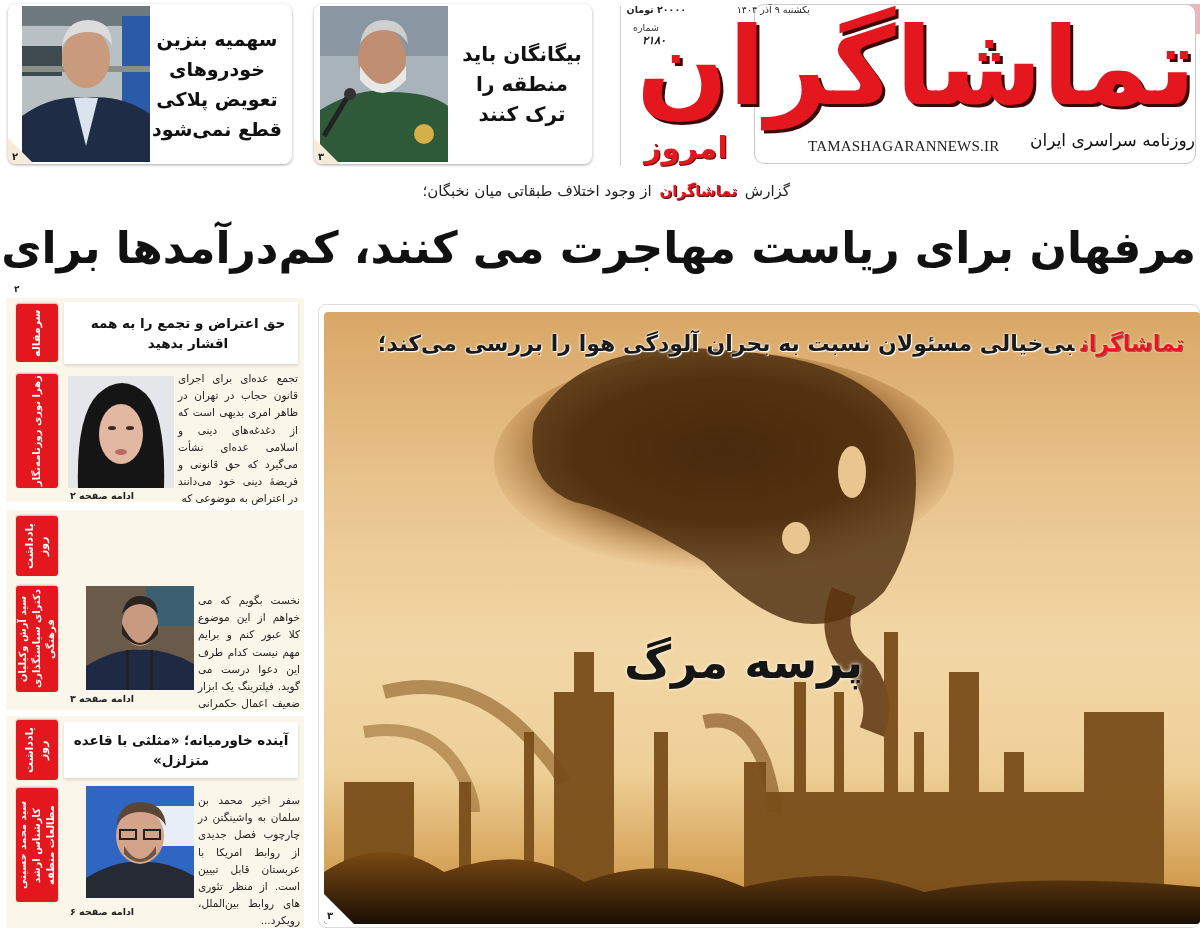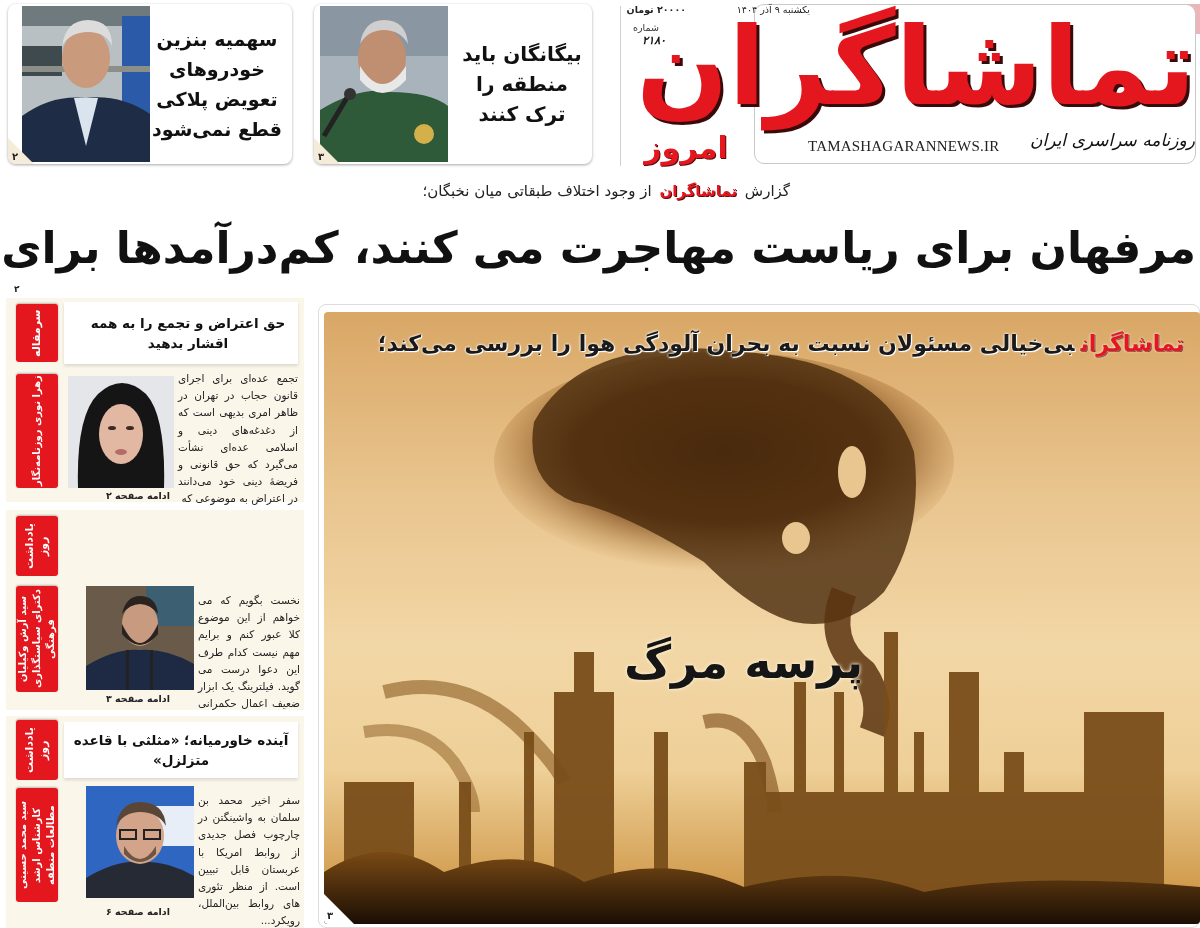--- a/index.html
+++ b/index.html
@@ -51,21 +51,21 @@
     font-weight: bold; font-size: 30px; line-height: 40px; color: #e4171f;
     text-shadow: 1px 1px 0 #5a0c0c;
   }
   .site-url {
     position: absolute; left: 808px; top: 138px; width: 210px;
     font-family: "Liberation Serif", serif; font-size: 15px; color: #222;
     letter-spacing: 0.2px;
   }
   .tagline {
     position: absolute; left: 1030px; top: 130px; width: 165px; text-align: center;
-    direction: rtl; font-family: "DejaVu Serif", serif; font-style: italic;
+    direction: rtl; font-family: "DejaVu Serif", serif; 
     font-size: 17px; color: #111;
   }
   .issue-date {
     position: absolute; left: 690px; top: 4px; width: 120px; direction: rtl;
     font-size: 9.5px; color: #222; text-align: right;
   }
   .issue-price {
     position: absolute; left: 626px; top: 4px; width: 60px; direction: rtl;
     font-size: 9.5px; color: #222; font-weight: bold; text-align: right;
   }
@@ -132,21 +132,21 @@
   }
   .sec-photo {
     position: absolute; left: 62px; width: 106px; overflow: hidden;
   }
   .sec-body {
     position: absolute; left: 172px; width: 120px; direction: rtl; text-align: justify;
     font-size: 10.5px; line-height: 17.2px; color: #222;
     text-align-last: right;
   }
   .sec-cont {
-    position: absolute; left: 64px; width: 100px; direction: rtl; text-align: right;
+    position: absolute; left: 64px; width: 100px; direction: rtl; text-align: left;
     font-size: 9.5px; font-weight: bold; color: #222;
   }
 
   
   .feature {
     position: absolute; left: 324px; top: 312px; width: 876px; height: 612px;
     border-radius: 4px; overflow: hidden;
     background: linear-gradient(180deg, #d9a766 0%, #e9c58f 30%, #f2d7a6 55%, #eecf97 75%, #c78a35 100%);
   }
   .feature svg { position: absolute; left: 0; top: 0; }

